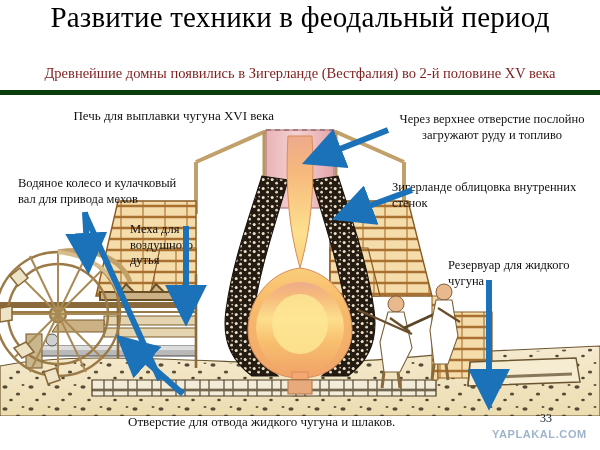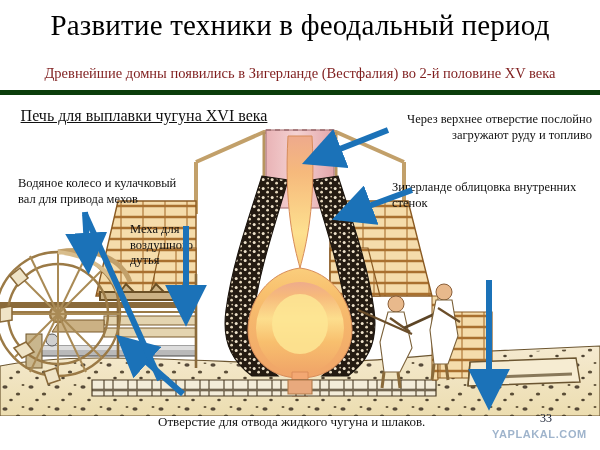--- a/index.html
+++ b/index.html
@@ -13,21 +13,21 @@
     height: 450px;
     background: #ffffff;
     overflow: hidden;
     font-family: "Liberation Serif", "DejaVu Serif", serif;
     color: #000000;
   }
 
   
   .title {
     position: absolute;
-    left: 0; top: 8px;
+    left: 0; top: 0;
     width: 600px;
     text-align: center;
     font-size: 29px;
     line-height: 34px;
     letter-spacing: 0.2px;
     color: #000;
     white-space: nowrap;
   }
   .subtitle {
     position: absolute;
@@ -49,27 +49,27 @@
   
   .lbl {
     position: absolute;
     font-size: 12.5px;
     line-height: 15.5px;
     color: #111;
   }
   .lbl.c { text-align: left; font-family: Liberation Serif, serif; }
   .lbl.l { text-align: left; }
 
-  #label-furnace-title { left: 14px;  top: 108px; width: 260px; text-align: center; font-size: 16px; text-decoration: underline; }
+  #label-furnace-title { left: 14px;  top: 108px; width: 260px; text-align: right; font-size: 13px; }
   #label-waterwheel    { left: 18px;  top: 176px; width: 170px; }
   #label-bellows       { left: 130px; top: 222px; width: 95px;  }
-  #label-charging      { left: 392px; top: 112px; width: 200px; text-align: right; }
+  #label-charging      { left: 392px; top: 112px; width: 200px; text-align: center; }
   #label-lining        { left: 392px; top: 180px; width: 200px; text-align: left; }
   #label-reservoir     { left: 448px; top: 258px; width: 140px; text-align: left; }
-  #label-taphole       { left: 158px; top: 414px; width: 330px; text-align: left; font-size: 13px; }
+  #label-taphole       { left: 128px; top: 414px; width: 330px; text-align: left; font-size: 13px; }
 
   
   .pagenum {
     position: absolute;
     left: 540px; top: 411px;
     font-size: 12px;
     color: #0f172a;
   }
   .watermark {
     position: absolute;
@@ -294,20 +294,21 @@
   <div class="lbl l" id="label-furnace-title">Печь для выплавки чугуна  XVI века</div>
 
   <div class="lbl c" id="label-waterwheel">Водяное колесо и кулачковый вал для привода мехов</div>
 
   <div class="lbl c" id="label-bellows">Меха для воздушного дутья</div>
 
   <div class="lbl l" id="label-charging">Через верхнее отверстие послойно загружают руду и топливо</div>
 
   <div class="lbl l" id="label-lining">Зигерланде облицовка внутренних стенок</div>
 
+  <div class="lbl l" id="label-reservoir">Резервуар для жидкого чугуна</div>
 
   <div class="lbl l" id="label-taphole">Отверстие для отвода жидкого чугуна и шлаков.</div>
 
   <svg id="arrows" viewBox="0 0 600 450" xmlns="http://www.w3.org/2000/svg">
     <defs>
       <marker id="ah" markerWidth="7" markerHeight="7" refX="5.2" refY="3.5" orient="auto">
         <path d="M0,0 L7,3.5 L0,7 Z" fill="#1b72b8"></path>
       </marker>
     </defs>
 

